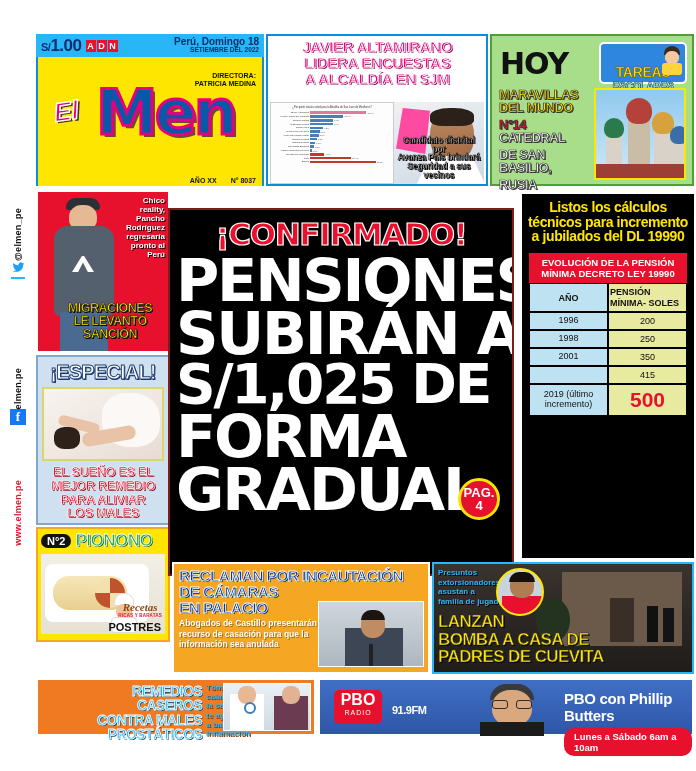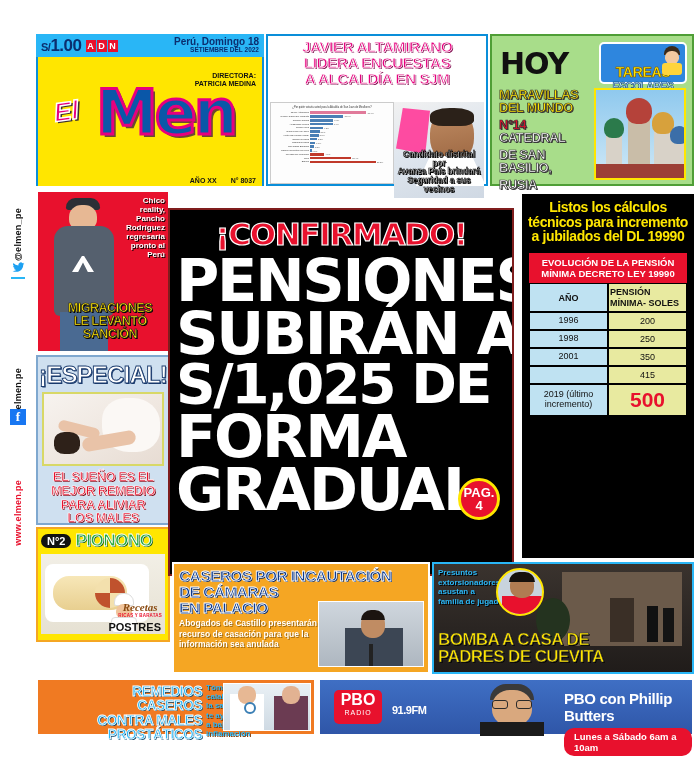--- a/index.html
+++ b/index.html
@@ -48,21 +48,21 @@
   .ct-head { padding:3px 2px 1px; text-align:center; }
   .ct-head div { color:#e6007e; -webkit-text-stroke:0.8px #fff; font-weight:bold; font-size:15.5px;
                  line-height:1.02; letter-spacing:-0.6px; text-shadow:1px 1px 0 #7a0046;}
   .ct-body { position:absolute; left:2px; top:66px; width:214px; height:82px; display:flex; }
   .pollchart { width:124px; height:82px; background:#fdfdfd; border:1px solid #ccc; padding:3px 4px; }
   .pollchart .pt { font-size:2.6px; text-align:center; color:#333; line-height:1.2; margin-bottom:2px;}
   .pbar { display:flex; align-items:center; gap:1px; margin-bottom:0.8px; }
   .pbar .lbl { width:34px; font-size:2.4px; text-align:right; color:#333; }
   .pbar .br { height:2.6px; }
   .pbar .vv { font-size:2.2px; color:#555; }
-  .cand { width:90px; height:96px; position:relative; overflow:hidden; }
+  .cand { width:90px; height:82px; position:relative; overflow:hidden; }
   .cand .photo { position:absolute; inset:0; background:
       radial-gradient(circle at 64% 28%, #d7a887 0 14%, transparent 15%),
       linear-gradient(160deg,#f1f1f1 0%,#dfe6ee 45%,#cfd8e3 100%); }
   .cand .flagpink { position:absolute; left:2px; top:6px; width:34px; height:46px;
       background:#ff3d9a; clip-path:polygon(20% 0,100% 6%,86% 100%,0 88%); opacity:.92;}
   .cand .face { position:absolute; left:36px; top:8px; width:44px; height:52px; border-radius:45%;
       background:linear-gradient(170deg,#c08c63,#9c6742); }
   .cand .hair { position:absolute; left:36px; top:6px; width:44px; height:18px;
       border-radius:45% 45% 30% 30%; background:#2b2119; }
   .cand .shirt { position:absolute; left:22px; top:54px; width:70px; height:30px; background:#fff;
@@ -128,21 +128,21 @@
   .mig-kick { position:absolute; right:3px; top:5px; width:46px; text-align:right; }
   .mig-kick div { color:#fff; font-weight:bold; font-size:8px; line-height:1.12;
                   text-shadow:1px 1px 0 #000; }
   .mig-head { position:absolute; left:0; bottom:10px; width:134px; text-align:center;padding-left:10px; }
   .mig-head div { color:#ffe600; -webkit-text-stroke:0.7px #222; font-weight:bold; font-size:12.5px;
                   line-height:1.04; letter-spacing:-0.5px; text-shadow:1px 1px 0 #000;}
 
   .card-esp { position:absolute; left:0; top:165px; width:134px; height:170px; background:#cfe0f0;
               border:2px solid #7fa8cf; }
   .esp-title { text-align:center; margin-top:4px; color:#fff; -webkit-text-stroke:0.9px #1a3b6e;
-               font-weight:bold; font-size:24px; letter-spacing:-0.8px; text-shadow:1px 1px 0 #1a3b6e;}
+               font-weight:bold; font-size:20px; letter-spacing:-0.8px; text-shadow:1px 1px 0 #1a3b6e;}
   .esp-img { margin:3px 4px 0; height:74px; border:2px solid #d8d867; background:
              linear-gradient(150deg,#f7f3ef 0%,#efe7e0 55%,#e7dcd3 100%); position:relative; overflow:hidden;}
   .esp-img .pillow { position:absolute; right:2px; top:4px; width:58px; height:54px; background:#fbf8f5;
                      border-radius:40% 46% 40% 46%; }
   .esp-img .leg { position:absolute; left:38px; top:40px; width:54px; height:14px; background:#e9c3a8;
                   border-radius:10px; transform:rotate(-10deg); }
   .esp-img .arm { position:absolute; left:14px; top:30px; width:42px; height:11px; background:#e9c3a8;
                   border-radius:8px; transform:rotate(14deg); }
   .esp-img .hair2 { position:absolute; left:10px; top:38px; width:26px; height:22px; background:#2e2119;
                     border-radius:40%; }
@@ -579,21 +579,21 @@
           <div class="tbl-row">
             <div class="tc-y">2019 (último incremento)</div>
             <div class="tc-v tc-big">500</div>
           </div>
         </div>
     </div>
   </div>
 
   <div class="bn-left">
     <div class="h">
-      <div>CASEROS POR INCAUTACIÓN</div>
+      <div>RECLAMAN POR INCAUTACIÓN</div>
       <div>DE CÁMARAS</div>
       <div>EN PALACIO</div>
     </div>
     <div class="sub">
       <div>Abogados de Castillo presentarán</div>
       <div>recurso de casación para que la</div>
       <div>información sea anulada</div>
     </div>
     <div class="img">
       <div class="suit"></div>
@@ -615,20 +615,21 @@
       <div>extorsionadores</div>
       <div>asustan a</div>
       <div>familia de jugador</div>
     </div>
     <div class="circ">
       <div class="pj"></div>
         <div class="pf"></div>
         <div class="ph"></div>
     </div>
     <div class="head">
+      <div>LANZAN</div>
       <div>BOMBA A CASA DE</div>
       <div>PADRES DE CUEVITA</div>
     </div>
   </div>
 
   <div class="strip-left">
     <div class="h">
       <div>REMEDIOS</div>
       <div>CASEROS</div>
       <div>CONTRA MALES</div>

